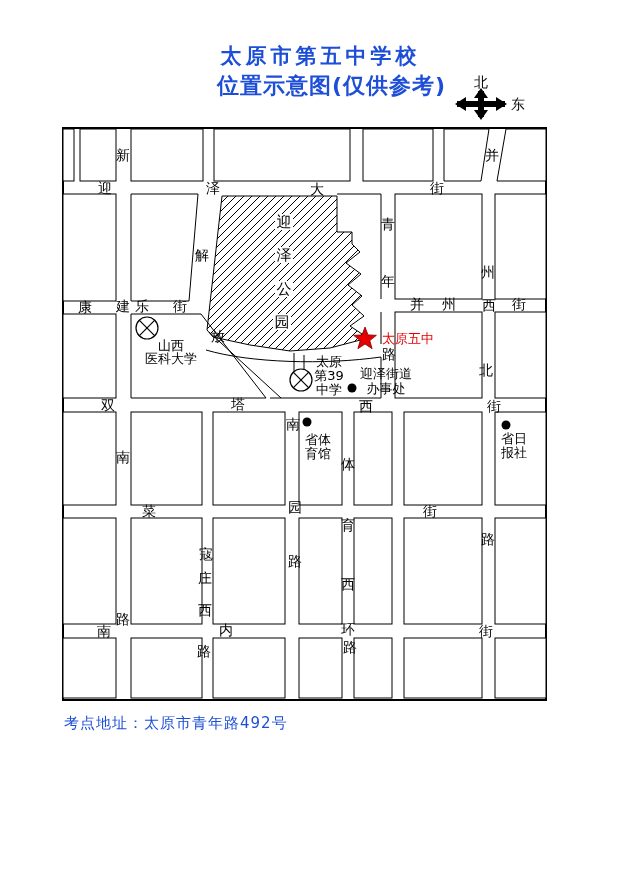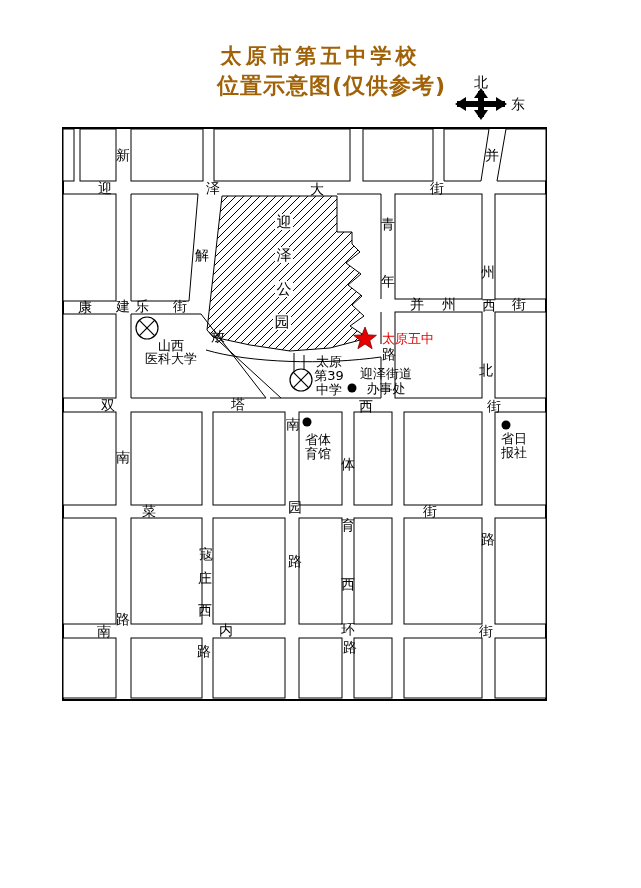--- a/index.html
+++ b/index.html
@@ -1,17 +1,17 @@
 <!DOCTYPE html>
 <html><head>
 <meta charset="utf-8">
 <style>
   html,body{margin:0;padding:0;background:#fff;}
   .page{position:relative;width:641px;height:888px;background:#ffffff;overflow:hidden;
-        font-family:"DejaVu Sans","Liberation Sans",sans-serif;color:#a16207;}
+        font-family:"DejaVu Sans","Liberation Sans",sans-serif;color:#1d4ed8;}
   .title1{position:absolute;left:0;top:42px;width:641px;text-align:center;margin:0;
           font-size:21px;font-weight:bold;letter-spacing:4px;}
   .title2{position:absolute;left:0;top:71px;width:641px;text-align:center;margin:0;
           font-size:22px;font-weight:bold;letter-spacing:1px;padding-left:11px;}
   .footer{position:absolute;left:64px;top:714px;margin:0;font-size:15px;letter-spacing:1px;}
   #compass{position:absolute;left:445px;top:70px;}
   #map-svg{position:absolute;left:0;top:0;}
 </style>
 </head>
 <body>
@@ -161,14 +161,15 @@
         <circle cx="301" cy="380" r="11" fill="#fff" stroke="#000000" stroke-width="1.2"></circle>
         <line x1="293.2" y1="372.2" x2="308.8" y2="387.8" stroke="#000000" stroke-width="1.2"></line>
         <line x1="293.2" y1="387.8" x2="308.8" y2="372.2" stroke="#000000" stroke-width="1.2"></line>
       </g>
       <circle cx="352" cy="388" r="4.5" fill="#000000"></circle>
       <circle cx="307" cy="422" r="4.5" fill="#000000"></circle>
       <circle cx="506" cy="425" r="4.5" fill="#000000"></circle>
       <polygon points="365.0,327.0 368.0,334.9 376.4,335.3 369.8,340.6 372.1,348.7 365.0,344.0 357.9,348.7 360.2,340.6 353.6,335.3 362.0,334.9" fill="#e60000" stroke="#7a0000" stroke-width="0.8"></polygon>
     </svg>
 
+  <p class="footer">考点地址：太原市青年路492号</p>
 
 </div>
 
 </body></html>

